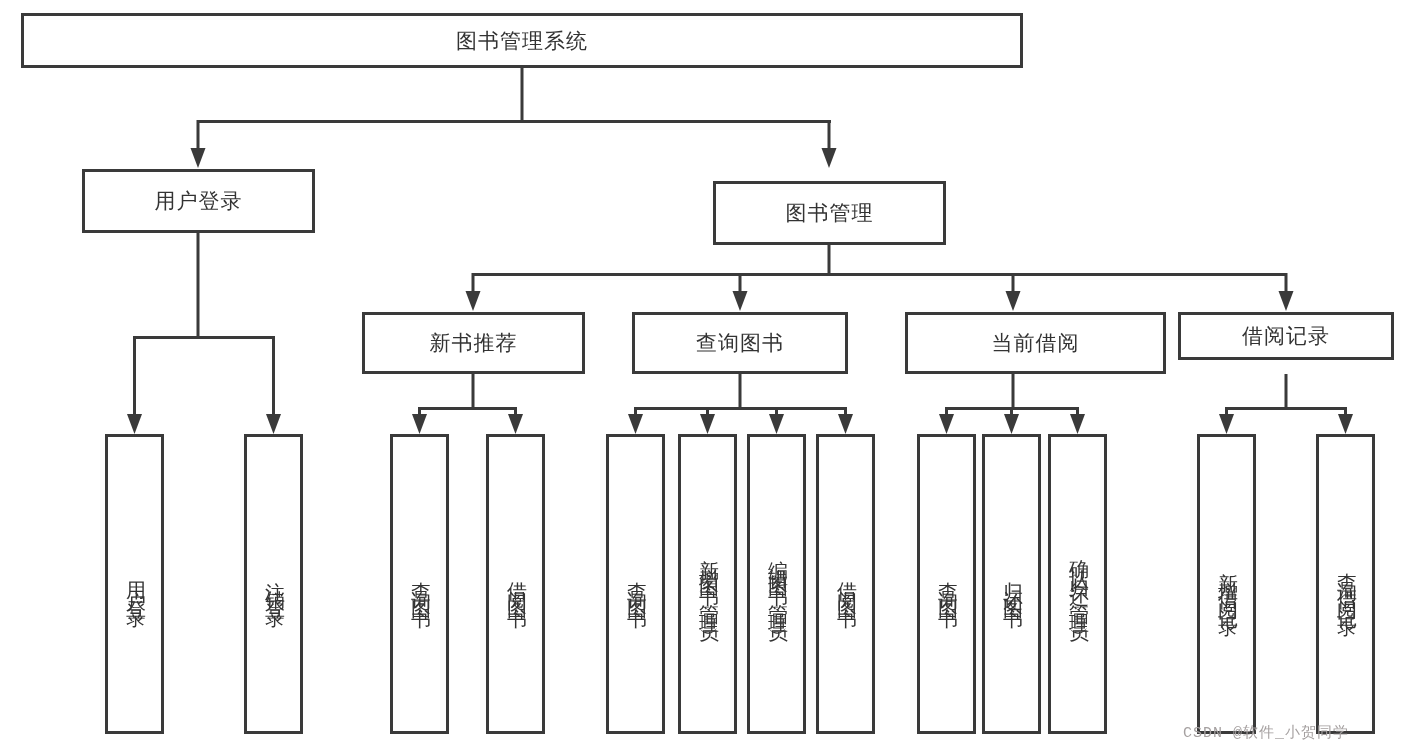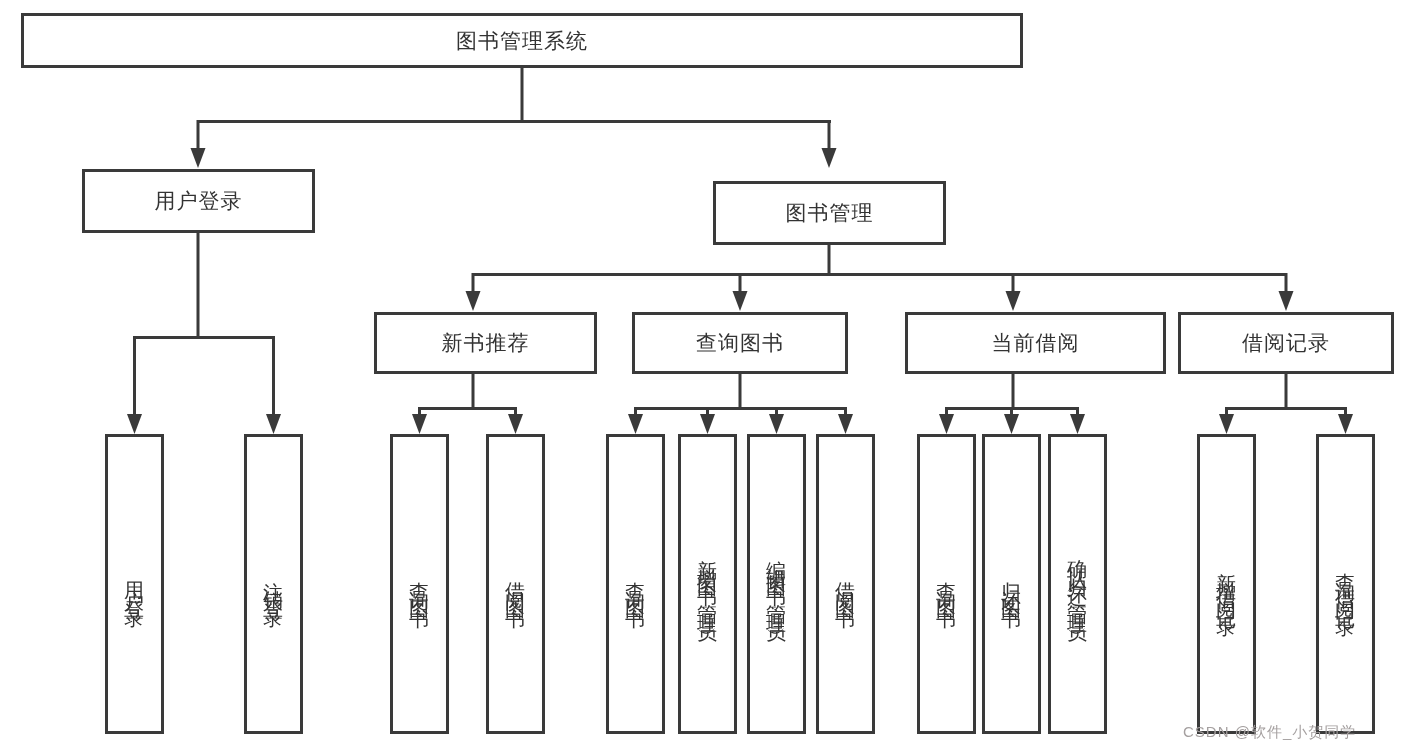--- a/index.html
+++ b/index.html
@@ -1,19 +1,19 @@
 <!DOCTYPE html>
 <html style="--line: #3a3a3a; --text: #333333; --background: #ffffff; --watermark: #a5a0a0;"><head>
 <meta charset="utf-8">
 <style>
   html,body { margin:0; padding:0; background:#fff; }
   .canvas {
     position:relative; width:1405px; height:747px;
     background:var(--background,#ffffff);
-    font-family:Liberation Sans, sans-serif;
+    font-family:Liberation Mono, monospace;
     overflow:hidden;
   }
   svg.connectors { position:absolute; left:0; top:0; z-index:1; }
   svg.connectors path.l { stroke:var(--line,#3a3a3a); stroke-width:3; fill:none; }
   svg.connectors path.a { stroke:none; fill:var(--line,#3a3a3a); }
   .node {
     position:absolute; box-sizing:border-box; z-index:2;
     border:3px solid var(--line,#3a3a3a); background:#fff;
     display:flex; align-items:center; justify-content:center;
     color:var(--text,#333333);
@@ -22,24 +22,24 @@
   .node.leaf { font-size:20px; }
   .vtext {
     writing-mode:vertical-rl; text-orientation:mixed;
     letter-spacing:9px; line-height:1;
     display:block; max-height:288px;
   }
   
   #n-root   { left:21px;  top:13px;  width:1002px; height:55px; }
   #n-login  { left:82px;  top:169px; width:233px;  height:64px; }
   #n-mgmt   { left:713px; top:181px; width:233px;  height:64px; }
-  #n-new    { left:362px; top:312px; width:223px;  height:62px;margin-left:12px; }
+  #n-new    { left:362px; top:312px; width:223px;  height:62px; }
   #n-borrow { left:632px; top:312px; width:216px;  height:62px; }
   #n-cur    { left:905px; top:312px; width:261px;  height:62px; }
-  #n-rec    { left:1178px;top:312px; width:216px;  height:62px; }
+  #n-rec    { left:1178px;top:312px; width:216px;  height:48px; }
   .node.leaf { top:434px; width:59px; height:300px; }
   #lf-a1 { left:105px; }  #lf-a2 { left:244px; }
   #lf-b1 { left:390px; }  #lf-b2 { left:486px; }
   #lf-c1 { left:606px; }  #lf-c2 { left:678px; } #lf-c3 { left:747px; } #lf-c4 { left:816px; }
   #lf-d1 { left:917px; }  #lf-d2 { left:982px; } #lf-d3 { left:1048px; }
   #lf-e1 { left:1197px; } #lf-e2 { left:1316px; }
   .watermark {
     position:absolute; left:1183px; top:723px; z-index:5;
     font-size:15px; letter-spacing:1px;
     color:var(--watermark,#a5a0a0); white-space:nowrap;

